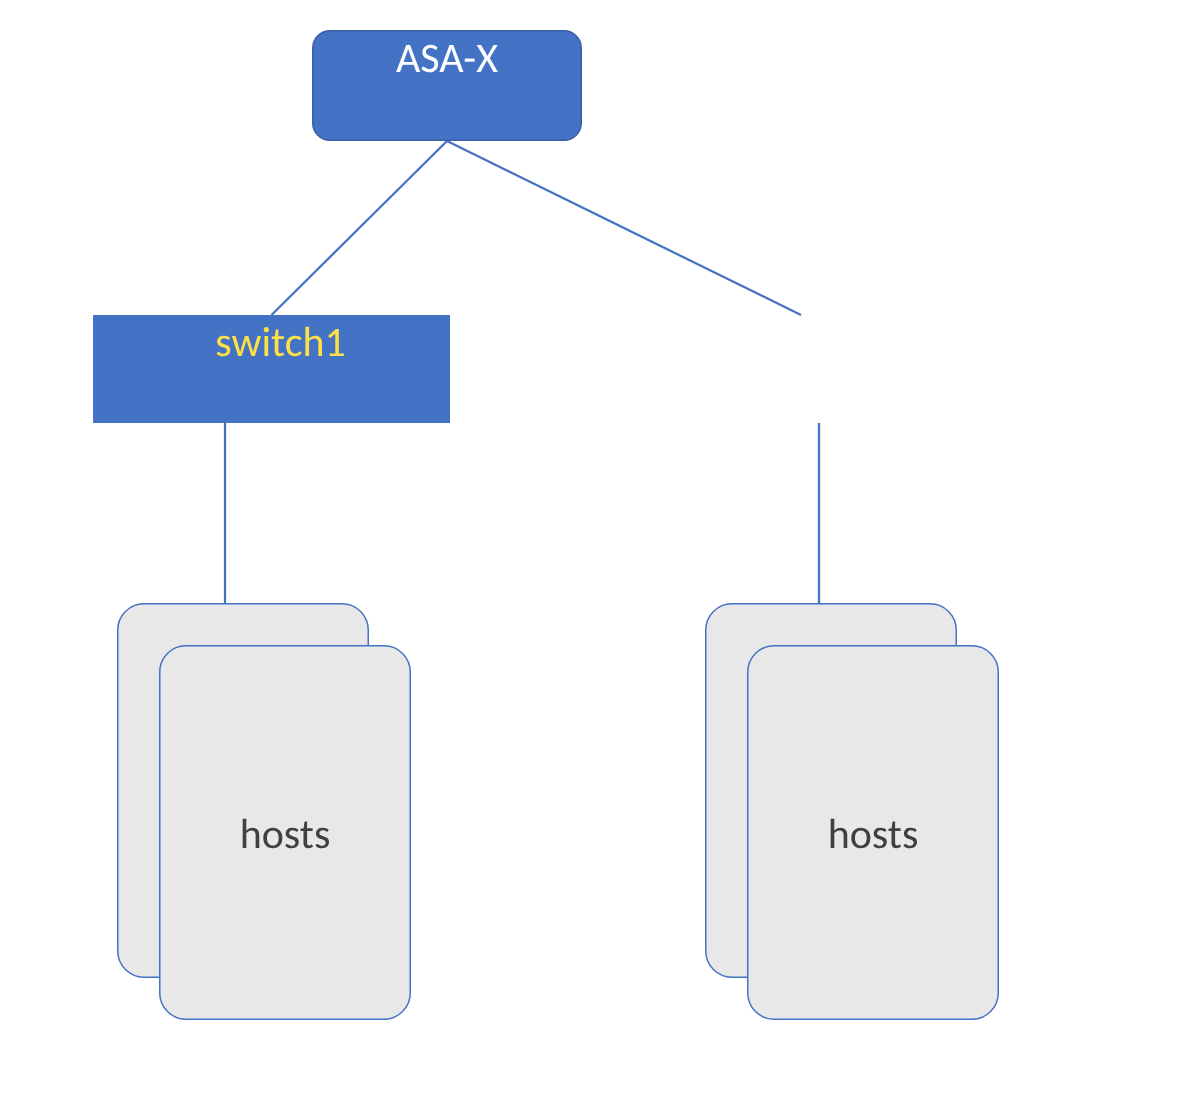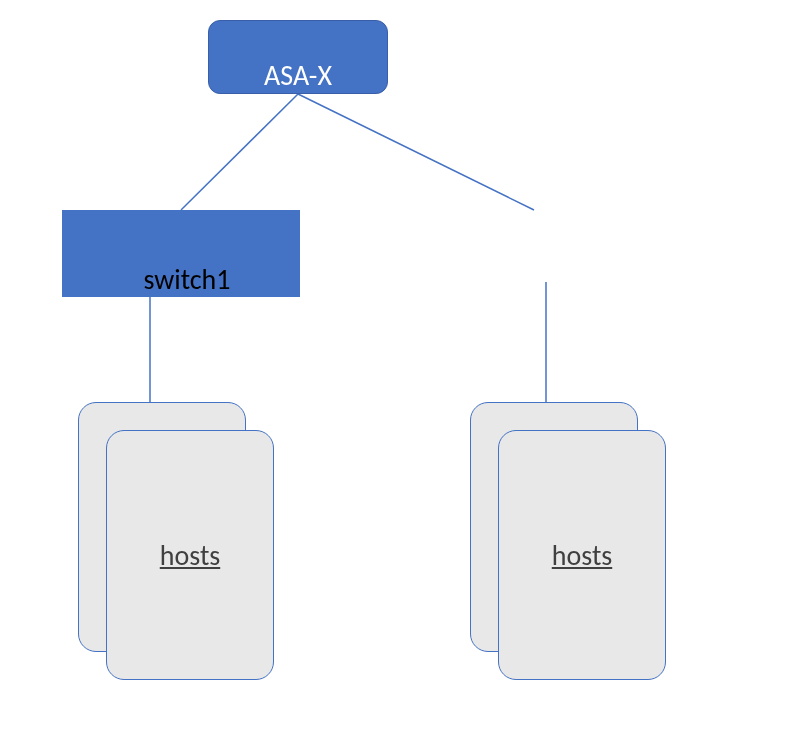--- a/index.html
+++ b/index.html
@@ -17,39 +17,39 @@
     .canvas {
       position: absolute;
       top: 0;
       left: 0;
       width: 786px;
       height: 732px;
     }
     .node {
       position: absolute;
       display: flex;
-      align-items: flex-end;
+      align-items: flex-start;
       justify-content: center;
       font-size: 28px;
     }
     .asa-box {
       background: #4472c4;
       color: #ffffff;
       border-radius: 12px;
       border: 1px solid #3a5fa8;
       width: 180px;
       height: 74px;
       left: 208px;
       top: 20px;
     }
     .switch-box {
       background: #4472c4;
-      color: #000000;
+      color: #fde047;
       width: 238px;
-      height: 87px;
+      height: 72px;
       padding-left: 12px;
     }
     .switch1 {
       left: 62px;
       top: 210px;
     }
     .switch2 {
       left: 415px;
       top: 210px;
     }
@@ -79,21 +79,20 @@
     .hosts-front2 {
       left: 498px;
       top: 430px;
       display: flex;
       align-items: center;
       justify-content: center;
     }
     .hosts-label {
       color: #404040;
       font-size: 28px;
-      text-decoration: underline;
     }
     svg.connectors {
       position: absolute;
       top: 0;
       left: 0;
       width: 786px;
       height: 732px;
       pointer-events: none;
     }
     svg line {

